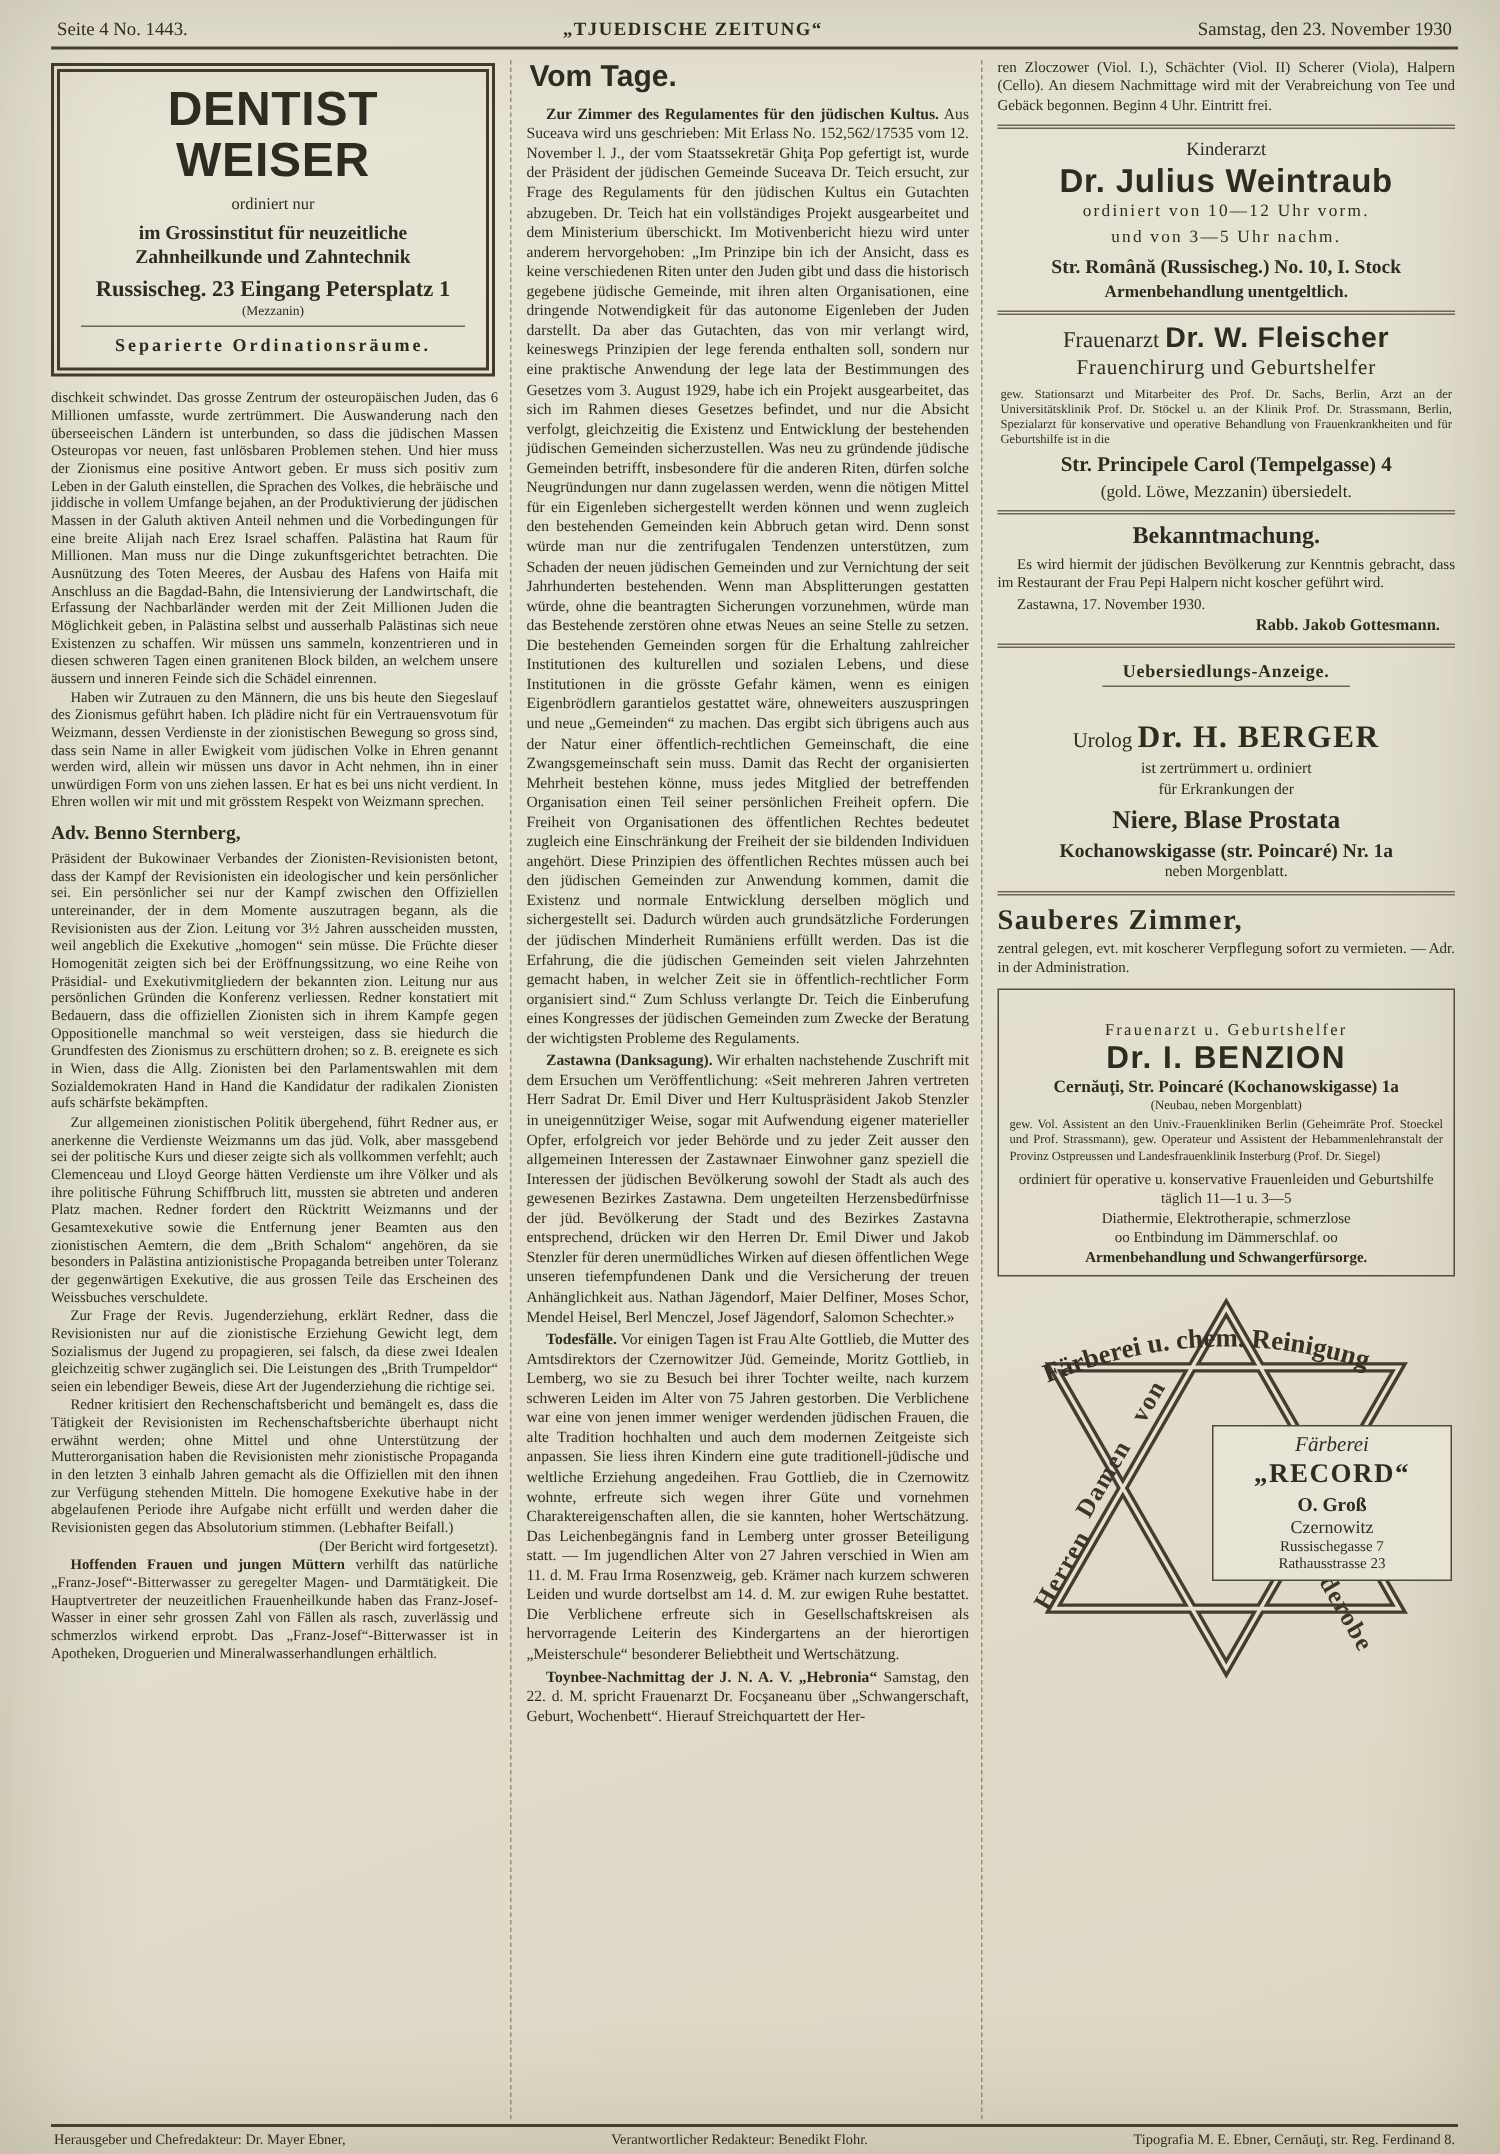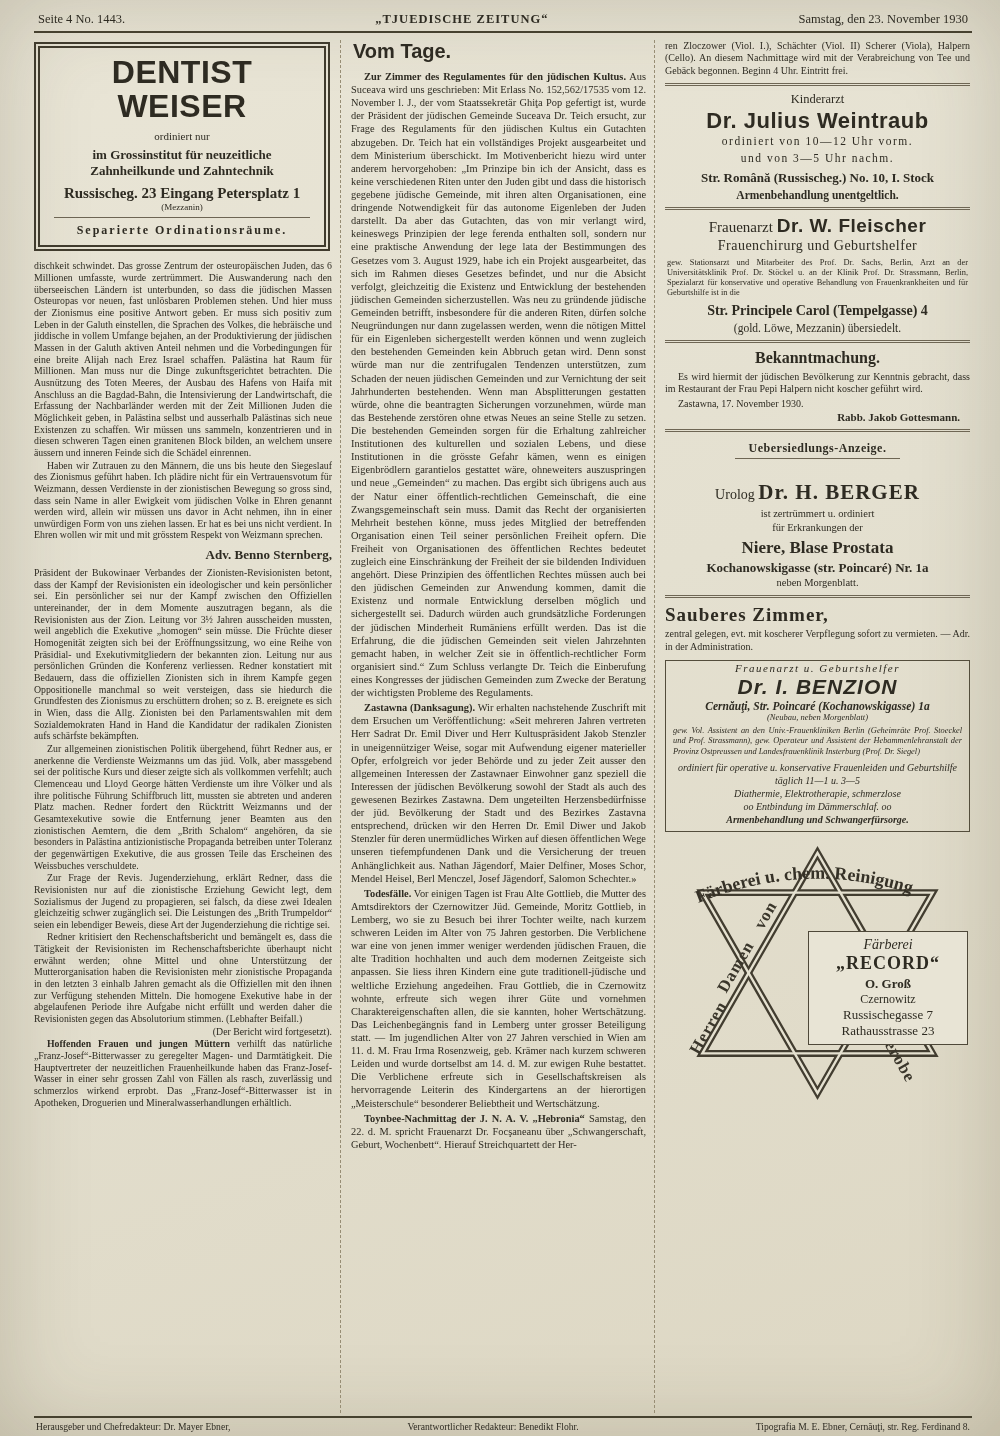--- a/index.html
+++ b/index.html
@@ -29,21 +29,21 @@
   .col-left  { width:306px; padding-right:8px; }
   .col-mid   { width:314px; border-left:1px dashed #978d74; padding:0 8px 0 10px; }
   .col-right { width:318px; border-left:1px dashed #978d74; padding:0 2px 0 10px; }
   
   .body { font-size:9.8px; line-height:1.19; text-align:justify; text-indent:13px; margin-bottom:1px; }
   .col-mid .body { font-size:10.4px; line-height:1.26; margin-bottom:2px; }
   .col-right .body { font-size:10px; line-height:1.24; }
   .noindent { text-indent:0; }
   .lead { font-weight:bold; }
   .right-align { text-align:right; text-indent:0; }
-  .subhead { text-align:right; font-size:13px; font-weight:bold; margin:6px 0 4px; }
+  .subhead { text-align:left; font-size:13px; font-weight:bold; margin:6px 0 4px; }
   .vt-head { font-family:"Liberation Sans","DejaVu Sans",sans-serif; font-size:20px; font-weight:bold; margin:0 0 7px 2px; }
   
   .dentist-box { border:6px double #403b2d; padding:8px 6px 7px; margin:2px 2px 9px 0; text-align:center; }
   .d-title { font-family:"Liberation Sans","DejaVu Sans",sans-serif; font-weight:bold; font-size:32px; letter-spacing:.5px; line-height:1.05; }
   .d-sub1 { font-size:11px; margin-top:7px; }
   .d-sub2 { font-weight:bold; font-size:13px; margin:5px 10px 0; line-height:1.2; }
   .d-addr { font-weight:bold; font-size:15px; margin-top:7px; }
   .d-mezz { font-size:9px; }
   .d-rooms { font-weight:bold; font-size:12px; letter-spacing:2px; margin:5px 8px 0; border-top:1px solid #6d6554; padding-top:5px; }
   .rule-dbl { border-top:3px double #6e6654; margin:6px 0; }
@@ -60,21 +60,21 @@
   .bk-head { text-align:center; font-weight:bold; font-size:16px; margin:2px 0 4px; }
   .bk-date { font-size:10px; text-align:left; margin-top:3px; text-indent:13px; }
   .bk-sign { font-size:11px; font-weight:bold; text-align:right; margin:2px 10px 0 0; }
   .bg-kicker { font-size:12px; font-weight:bold; letter-spacing:.5px; border-bottom:1px solid #6e6654; display:inline-block; padding:0 14px 2px; margin-bottom:19px; }
   .bg-name-line { font-size:14px; margin:2px 0; }
   .bg-name { font-weight:bold; font-size:21px; letter-spacing:1px; }
   .bg-line { font-size:10.5px; line-height:1.3; }
   .bg-organs { font-weight:bold; font-size:17px; margin-top:3px; }
   .bg-addr { font-weight:bold; font-size:13px; margin-top:2px; }
   .zm-head { font-weight:bold; font-size:19px; letter-spacing:1px; text-align:left; margin-bottom:2px; }
-  .benzion-box { border:1.5px solid #534d3c; padding:1px 5px 6px; margin:7px 0;font-style:italic; }
+  .benzion-box { border:1.5px solid #534d3c; padding:21px 5px 6px; margin:7px 0; }
   .bz-kicker { font-size:11px; letter-spacing:1.5px; }
   .bz-name { font-family:"Liberation Sans","DejaVu Sans",sans-serif; font-weight:bold; font-size:21px; letter-spacing:1px; margin:1px 0; }
   .bz-addr { font-weight:bold; font-size:11.5px; }
   .bz-addr-note { font-size:8.5px; }
   .bz-hours { font-size:10px; line-height:1.3; margin-top:3px; }
   .bz-serv { font-size:10px; line-height:1.3; }
   .bz-note { font-size:10px; font-weight:bold; margin-top:1px; }
   
   .record-ad { position:relative; height:270px; margin-top:6px; }
   .star-svg { position:absolute; inset:0; width:100%; height:100%; }
@@ -83,21 +83,21 @@
   .arc-text { font-size:18px; font-weight:bold; fill:#353127; }
   .rot { font-size:17px; font-weight:bold; fill:#3a362b; letter-spacing:1px; }
   .record-box {
     position:absolute; top:92px; right:2px; width:160px;
     background:#e8e4d5; border:1.5px solid #4e4839; padding:5px 4px; text-align:center;
   }
   .rb-label { font-style:italic; font-size:14px; }
   .rb-brand { font-weight:bold; font-size:18px; letter-spacing:1px; }
   .rb-owner { font-size:13px; font-weight:bold; margin-top:2px; }
   .rb-city { font-size:12px; }
-  .rb-addr { font-size:13px;text-align:center; }
+  .rb-addr { font-size:10px;text-align:center; }
   
   .footer {
     border-top:2px solid #46412f; margin-top:3px; padding:3px 2px 0;
     display:flex; justify-content:space-between; font-size:9.6px;
   }
 </style>
 </head>
 <body>
 
 <div class="page">

